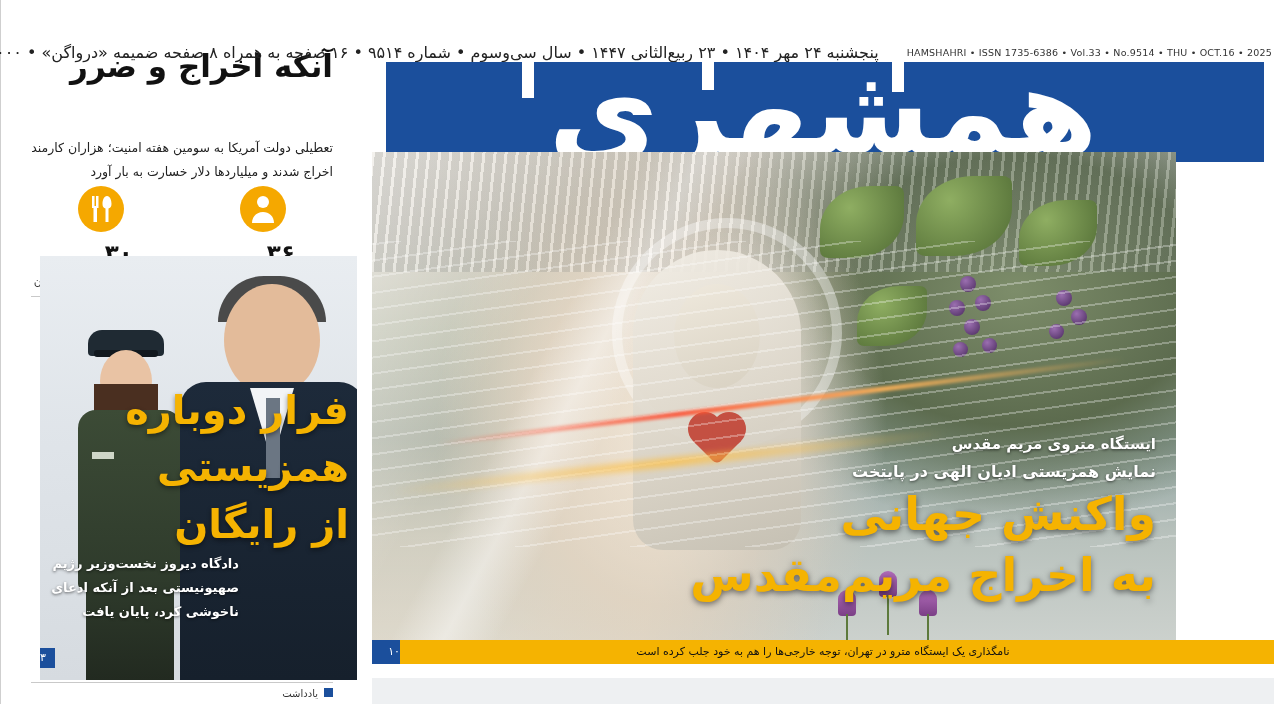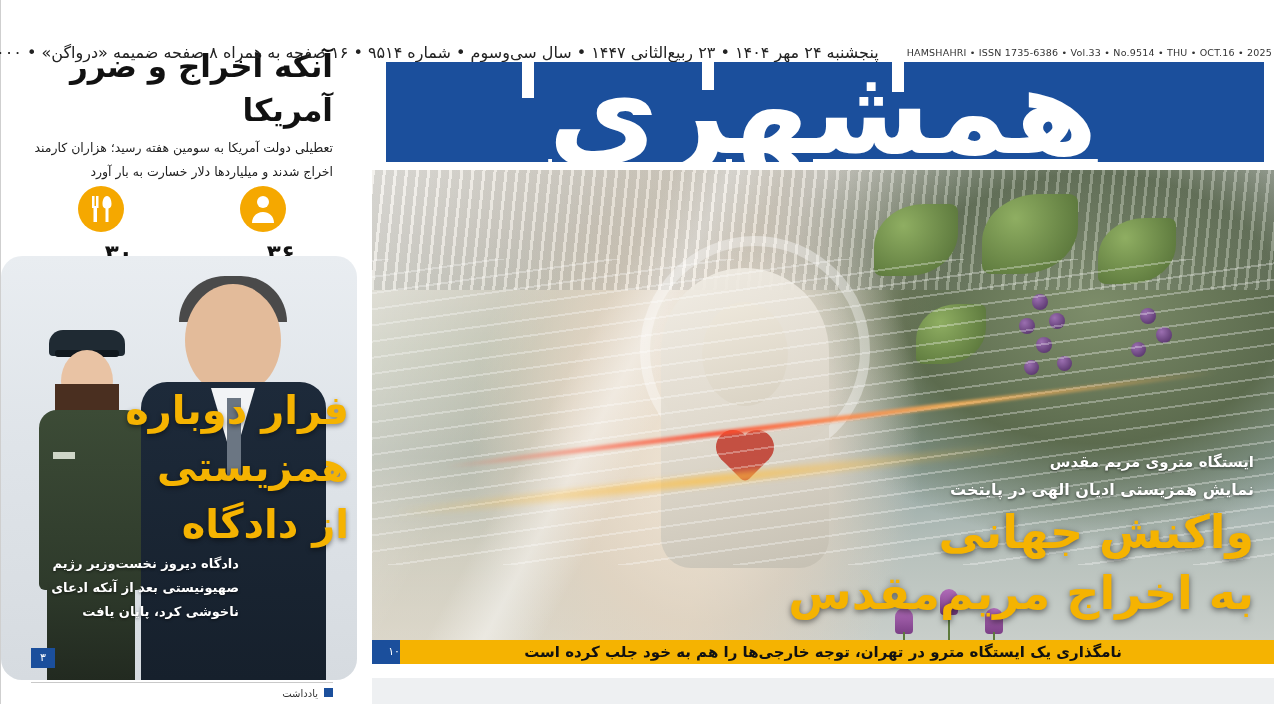--- a/index.html
+++ b/index.html
@@ -86,23 +86,23 @@
     background: #fff;
   }
   .cut.c1 { left: 0; top: 0; width: 14px; height: 100px; }
   .cut.c2 { right: 0; top: 0; width: 10px; height: 100px; }
   .cut.c3 { left: 150px; top: 0; width: 12px; height: 36px; }
   .cut.c4 { left: 330px; top: 0; width: 12px; height: 28px; }
   .cut.c5 { left: 520px; top: 0; width: 12px; height: 30px; }
 
   .hero {
     position: absolute;
-    top: 170px;
+    top: 152px;
     left: 10px;
-    width: 902px;
+    width: 804px;
     height: 494px;
     overflow: hidden;
     background: #9aa7b0;
   }
   .hero-photo {
     position: absolute;
     inset: 0;
     background:
       linear-gradient(118deg, rgba(255,255,255,0.55) 0%, rgba(255,255,255,0) 22%),
       linear-gradient(118deg, rgba(255,255,255,0) 26%, rgba(255,255,255,0.45) 31%, rgba(255,255,255,0) 36%),
@@ -262,22 +262,22 @@
   .hero-subbar {
     position: absolute;
     left: 10px;
     top: 640px;
     width: 902px;
     height: 24px;
     background: #f5b301;
     color: #111;
     direction: rtl;
     text-align: center;
-    font-size: 15px;
-    font-weight: bold;
+    font-size: 11px;
+    font-weight: normal;
     line-height: 24px;
   }
   .hero-pagenum {
     position: absolute;
     left: 10px;
     top: 640px;
     width: 28px;
     height: 24px;
     background: #1b4f9c;
     color: #fff;
@@ -388,24 +388,23 @@
     top: 296px;
     width: 302px;
     height: 1px;
     background: #c9c9c9;
   }
 
   .side-photo {
     position: absolute;
     right: 0px;
     top: 256px;
-    width: 356px;
+    width: 317px;
     height: 424px;
     overflow: hidden;
-    border-radius: 21px;
   }
   .sp-bg {
     position: absolute;
     inset: 0;
     background: linear-gradient(180deg, #e9edf1 0%, #dfe4e9 45%, #d6dbe0 100%);
   }
   .sp-officer {
     position: absolute;
     left: 30px;
     bottom: 0;
@@ -532,24 +531,23 @@
 </style>
 </head>
 <body>
 
 <div class="page">
 
   <div class="side-col">
 
     <div class="side-title">
       <div>آنکه اخراج و ضرر</div>
-      <div>آمریکا</div>
-    </div>
-
-    <div class="side-lede">تعطیلی دولت آمریکا به سومین هفته رسید؛ هزاران کارمند اخراج شدند و میلیاردها دلار خسارت به بار آورد</div>
+    </div>
+
+    <div class="side-lede">تعطیلی دولت آمریکا به سومین هفته امنیت؛ هزاران کارمند اخراج شدند و میلیاردها دلار خسارت به بار آورد</div>
 
     <div class="stats">
 
       <div class="stat">
         <div class="badge">
           <svg width="28" height="30" viewBox="0 0 28 30" aria-hidden="true">
             <circle cx="14" cy="8" r="6" fill="#ffffff"></circle>
             <path d="M3 29c0-6.6 5-11 11-11s11 4.4 11 11z" fill="#ffffff"></path>
           </svg>
         </div>
@@ -593,21 +591,21 @@
         <div class="hair"></div>
         <div class="head"></div>
         <div class="suit"></div>
         <div class="shirt"></div>
         <div class="tie"></div>
       </div>
 
       <div class="side-headline" style="position:absolute; right:8px; top:126px; width:330px;">
         <div>فرار دوباره</div>
         <div>همزیستی</div>
-        <div>از دادگاه</div>
+        <div>از رایگان</div>
       </div>
 
       <div class="side-deck" style="position:absolute; right:118px; top:296px; width:216px;">دادگاه دیروز نخست‌وزیر رژیم صهیونیستی بعد از آنکه ادعای ناخوشی کرد، پایان یافت</div>
 
       <div class="side-pagebox" style="position:absolute; right:302px; top:392px;">۳</div>
     </div>
 
     <div class="side-note-rule"></div>
     <div class="side-note">
       <span class="sq"></span><span>یادداشت</span>

